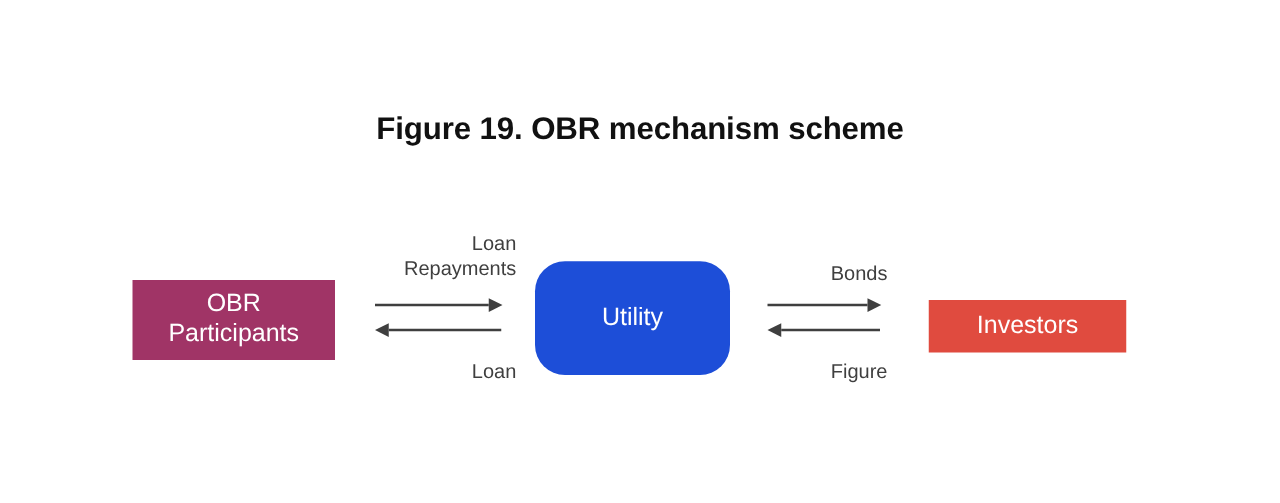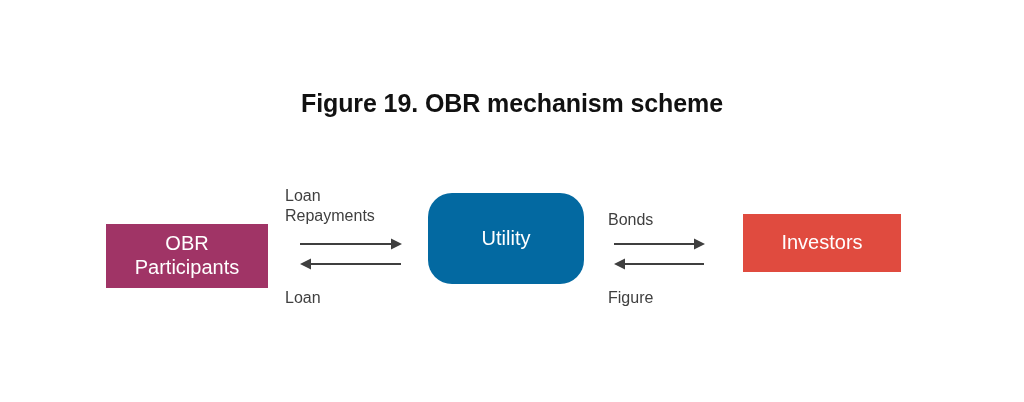--- a/index.html
+++ b/index.html
@@ -52,52 +52,52 @@
   .node-participants {
     left: 106px;
     top: 224px;
     width: 162px;
     height: 64px;
     background: #A03466;
   }
 
   .node-utility {
     left: 428px;
-    top: 193px;
+    top: 209px;
     width: 156px;
     height: 91px;
-    background: #0369a1;
+    background: #1d4ed8;
     border-radius: 24px;
   }
 
   .node-investors {
     left: 743px;
-    top: 214px;
+    top: 240px;
     width: 158px;
-    height: 58px;
+    height: 42px;
     background: #E04B3F;
   }
 
   .node-label {
     display: block;
     width: 100%;
   }
 
   
   .flow-group {
     position: absolute;
   }
 
   .flow-left  { left: 285px; top: 186px; width: 128px; height: 122px; }
   .flow-right { left: 608px; top: 210px; width: 102px; height: 98px; text-decoration: underline; }
 
   .flow-label {
     position: absolute;
     width: 100%;
-    text-align: left;
+    text-align: right;
     font-size: 16px;
     color: #3F3F3F;
     line-height: 1.25;
     white-space: pre-line;
   }
 
   .flow-label-top    { top: 0; }
   .flow-label-bottom { bottom: 0; }
 
   .arrow-svg {

